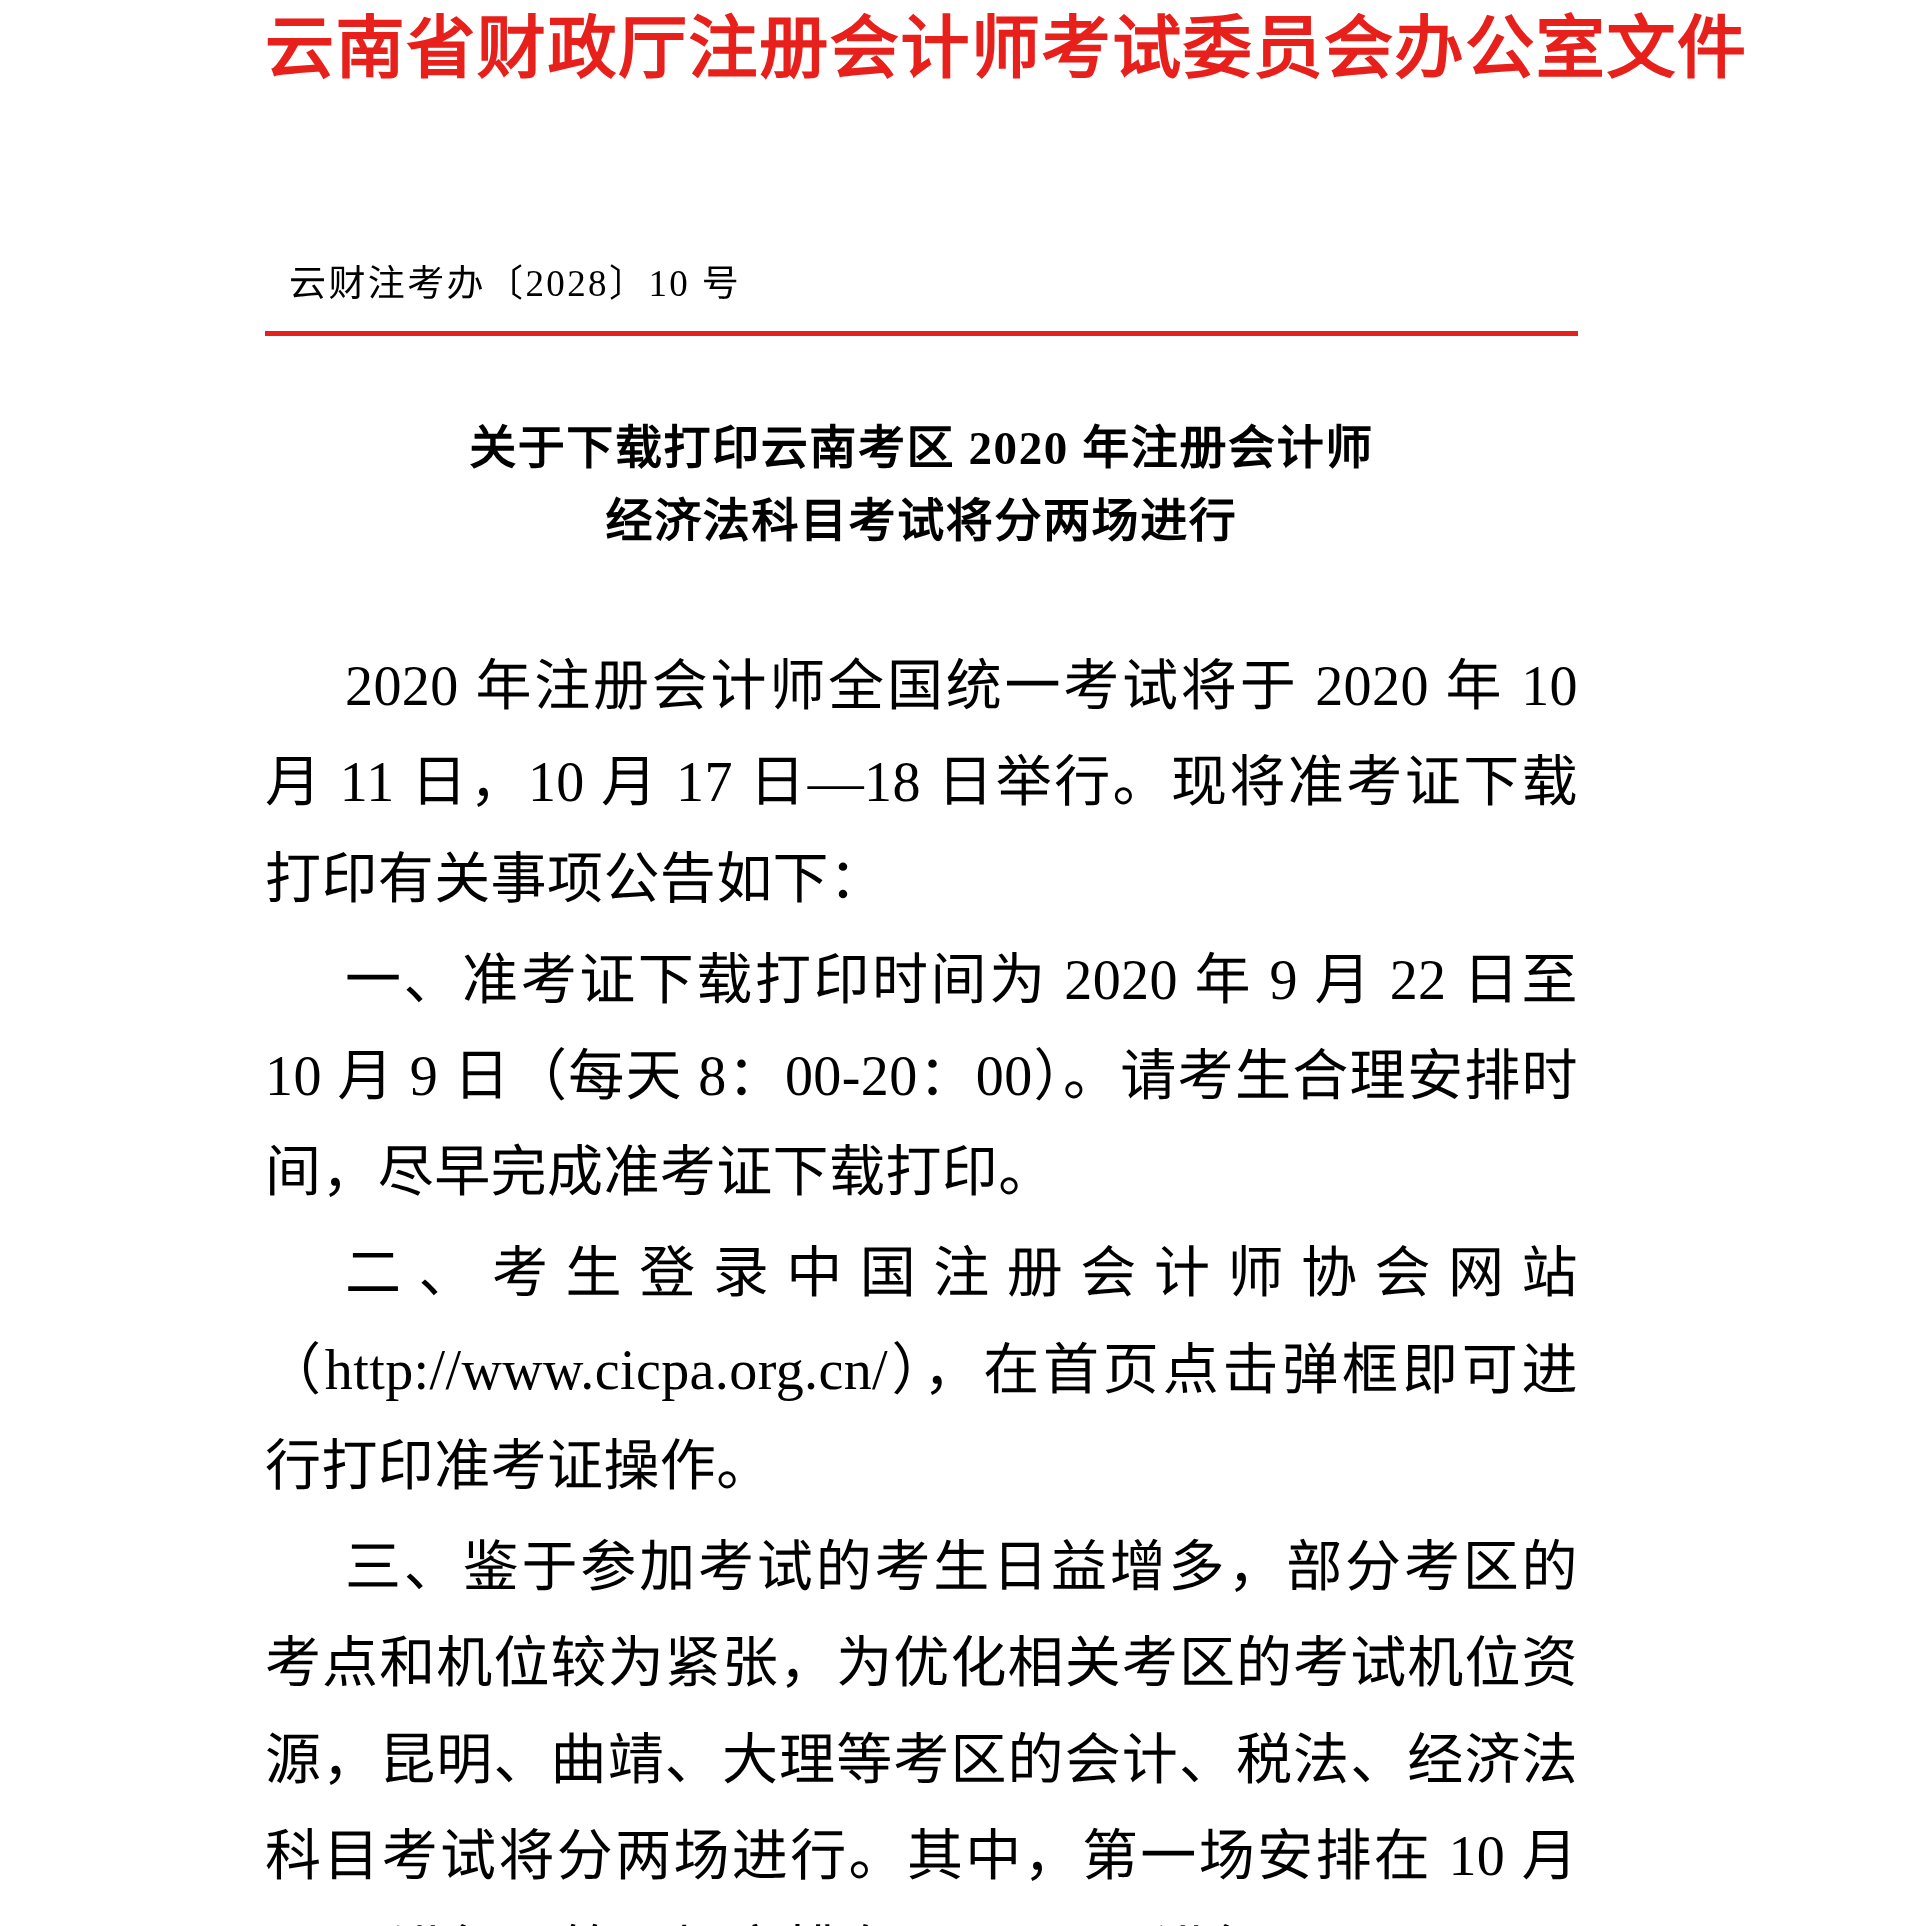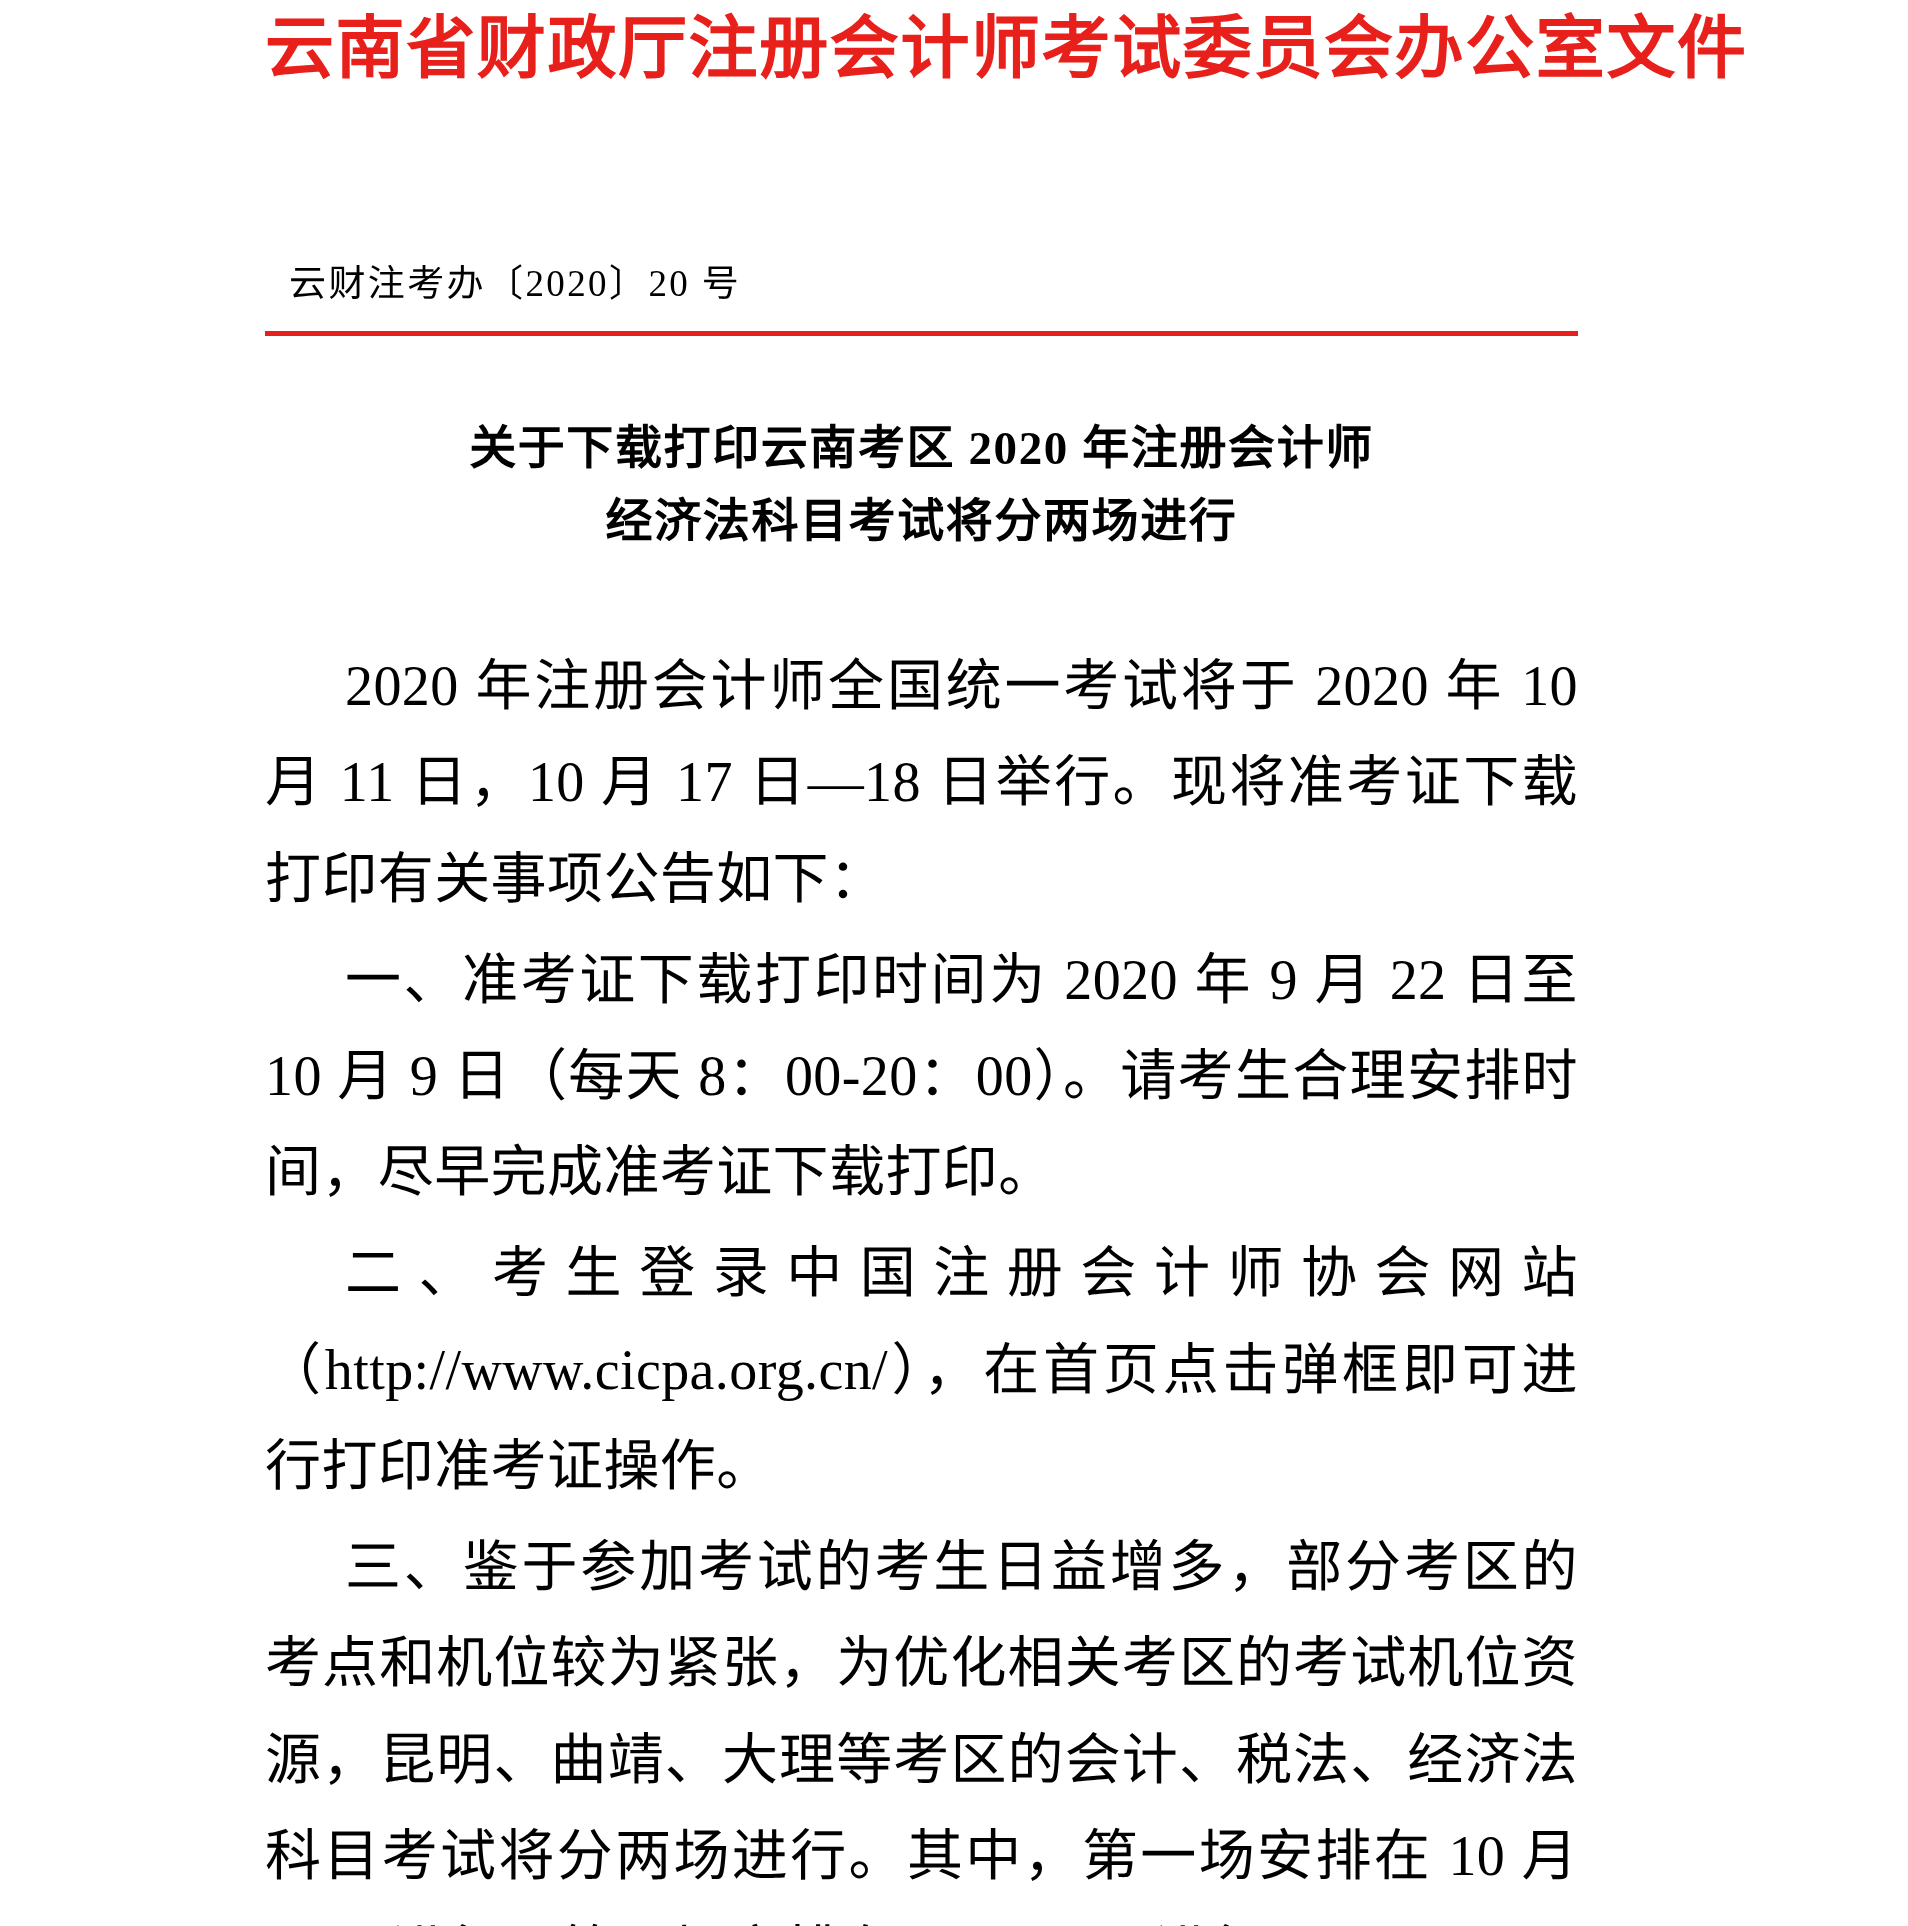--- a/index.html
+++ b/index.html
@@ -89,21 +89,21 @@
 </head>
 <body>
 
 <div class="page">
 
   <div class="doc-header">
     <div class="doc-header-title">云南省财政厅注册会计师考试委员会办公室文件</div>
   </div>
 
   <div class="doc-number-row">
-    <span class="doc-number">云财注考办〔2020〕20 号</span>
+    <span class="doc-number">云财注考办〔2028〕10 号</span>
   </div>
 
   <div class="red-rule"></div>
 
   <div class="doc-title">
     <span class="line">关于下载打印云南考区 2020 年注册会计师</span>
     <span class="line">经济法科目考试将分两场进行</span>
   </div>
 
   <div class="doc-body">

